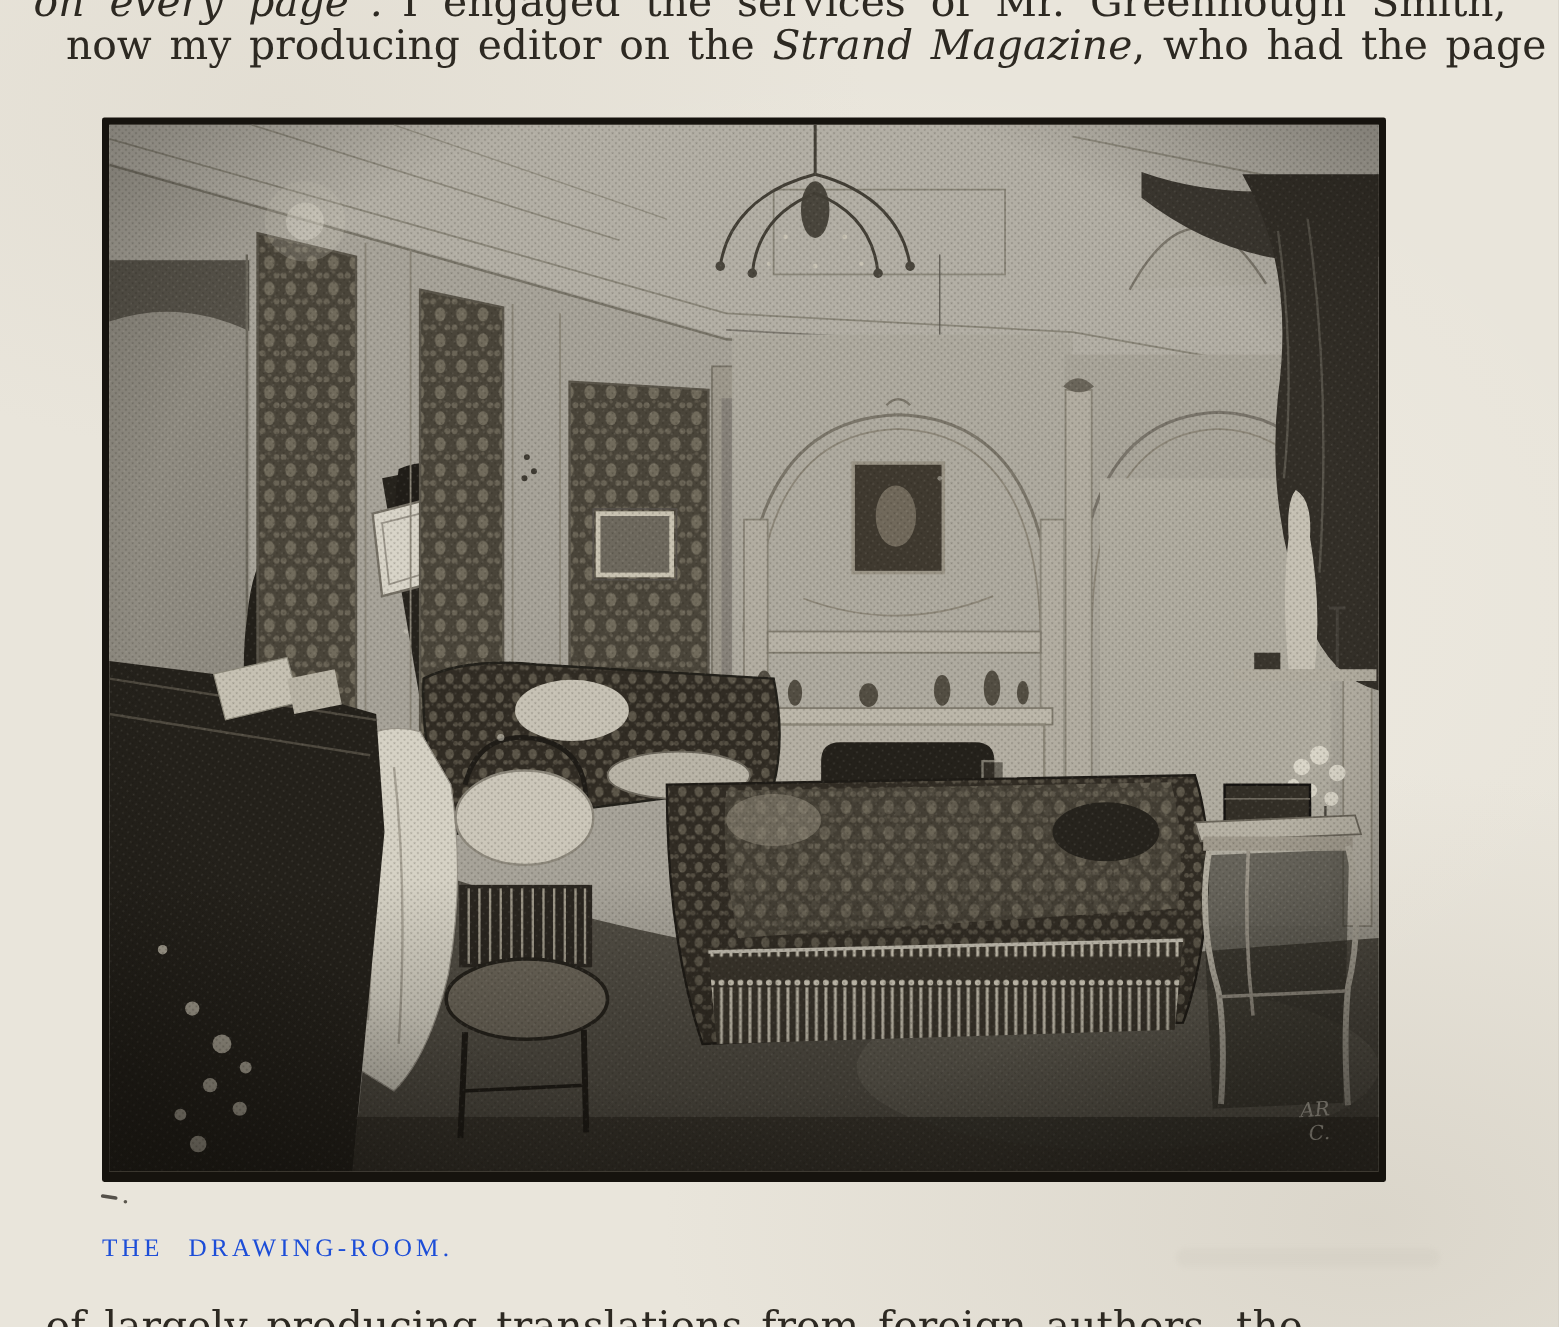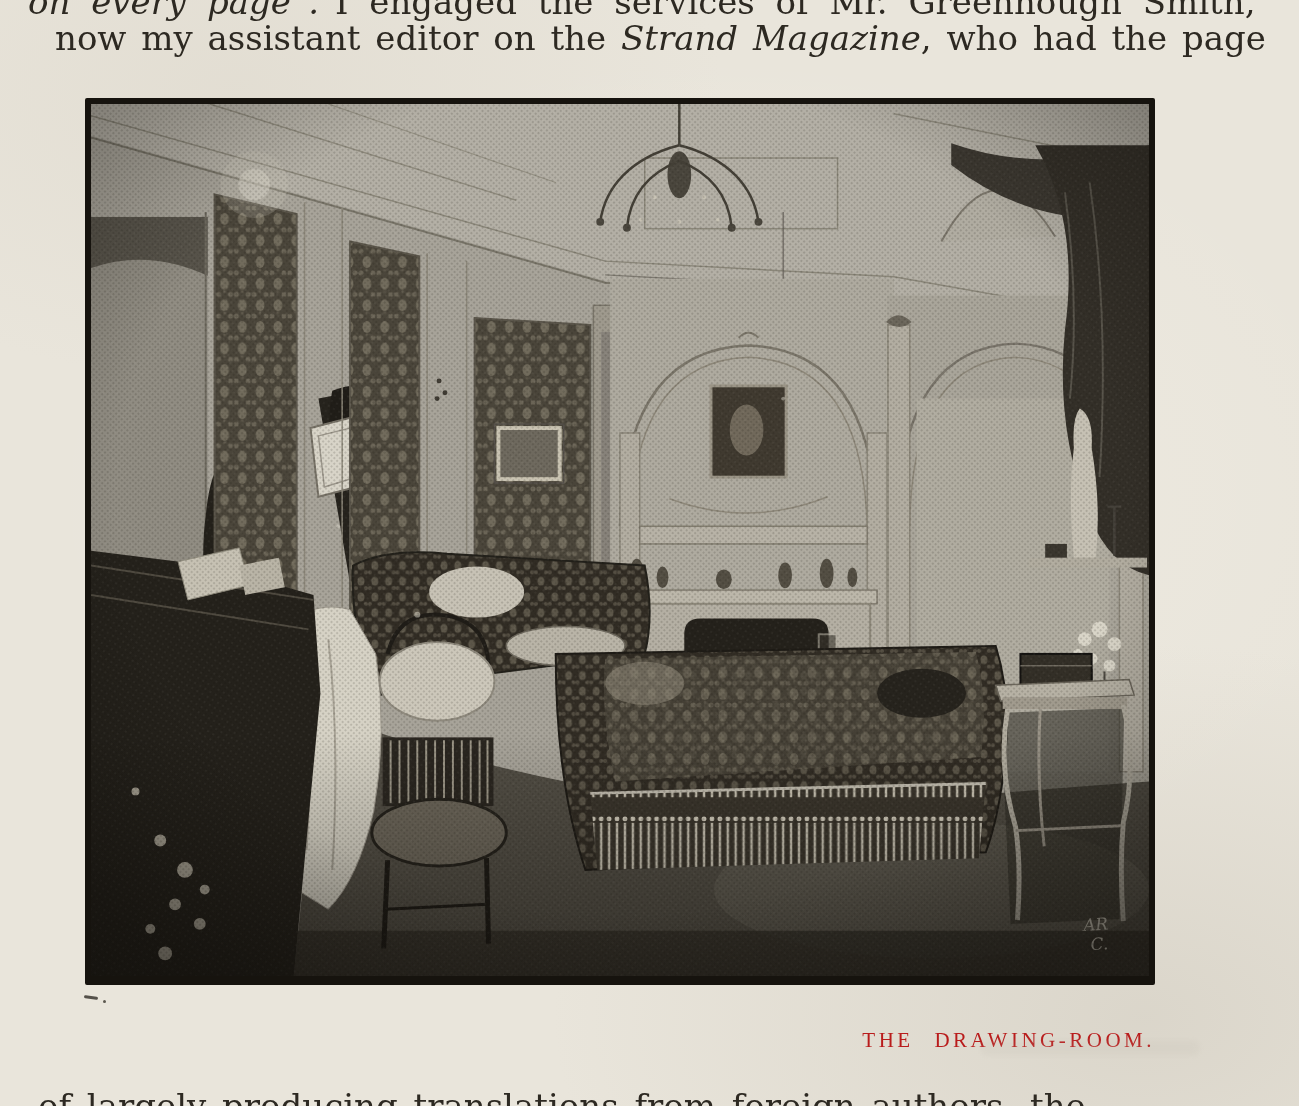--- a/index.html
+++ b/index.html
@@ -19,36 +19,36 @@
   #line1 .roman{margin-left:16px;}
   #line2{left:55px;top:18px;word-spacing:4px;}
   #bottomline{left:38px;top:1086px;word-spacing:5px;}
   #photo{
     position:absolute;left:85px;top:98px;width:1058px;height:872px;
     border:6px solid #16130e;border-bottom-width:9px;border-radius:2px;
     background:#a7a399;
   }
   #photo svg{display:block;}
   #caption{
-    position:absolute;left:85px;top:1028px;width:1070px;text-align:right;
+    position:absolute;left:85px;top:1028px;width:1070px;text-align:left;
     font-family:"Liberation Serif", serif;font-size:21px;letter-spacing:3.5px;word-spacing:12px;
-    color:#b91c1c;
+    color:#1d4ed8;
   }
   #smudge{position:absolute;left:84px;top:996px;width:14px;height:3px;background:#55514a;border-radius:2px;transform:rotate(8deg);}
   #smudge-dot{position:absolute;left:103px;top:1000px;width:3px;height:3px;background:#5c584f;border-radius:50%;}
   #faint-streak{position:absolute;left:980px;top:1040px;width:220px;height:16px;background:#b9b4a8;opacity:.12;border-radius:8px;filter:blur(2px);}
 </style>
 </head>
 <body>
 
 <div id="line1" class="bodyline">
   <span class="it">on every page”.</span><span class="roman">I engaged the services of Mr. Greenhough Smith,</span>
 </div>
 <div id="line2" class="bodyline">
-  <span>now my assistant editor on the </span><span class="it">Strand Magazine</span><span>, who had the page</span>
+  <span>now my producing editor on the </span><span class="it">Strand Magazine</span><span>, who had the page</span>
 </div>
 
 <div id="photo">
   <svg width="100%" height="100%" viewBox="0 0 1070 888" preserveAspectRatio="none">
     <defs>
       <pattern id="dmk" width="18" height="22" patternUnits="userSpaceOnUse">
         <rect width="18" height="22" fill="#4a453a"></rect>
         <ellipse cx="9" cy="7" rx="4.5" ry="6" fill="#716b5c"></ellipse>
         <circle cx="3" cy="18" r="2.5" fill="#6a6456"></circle>
         <circle cx="15" cy="18" r="2.5" fill="#6a6456"></circle>

